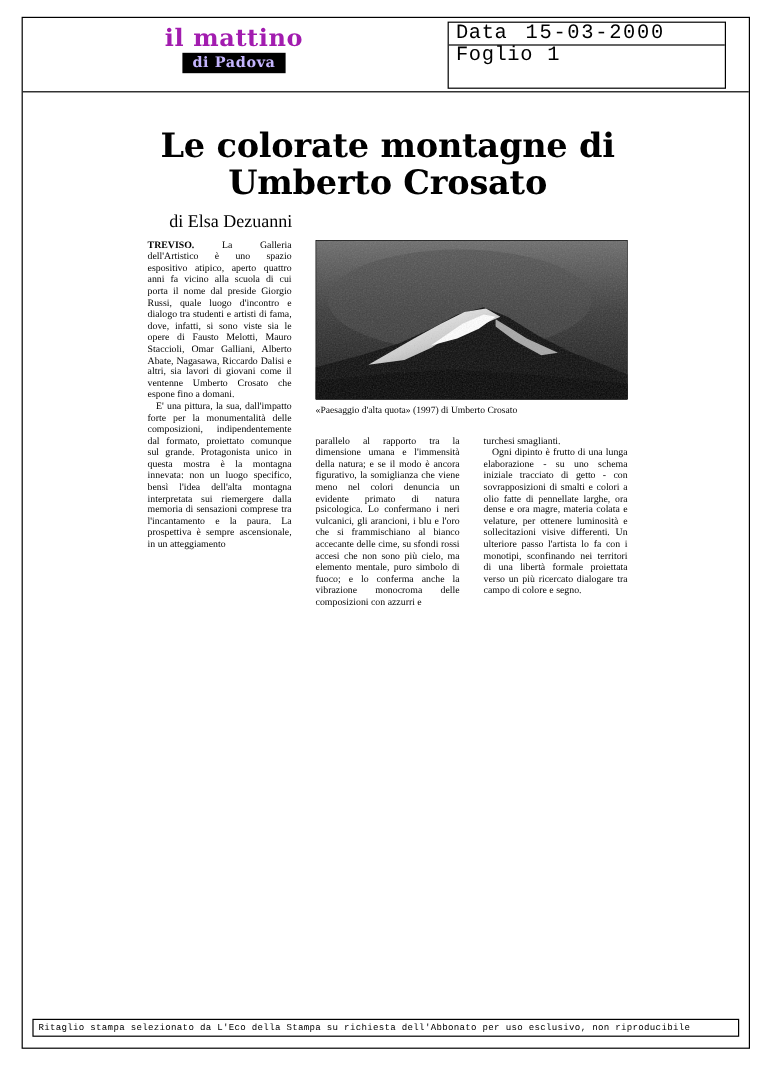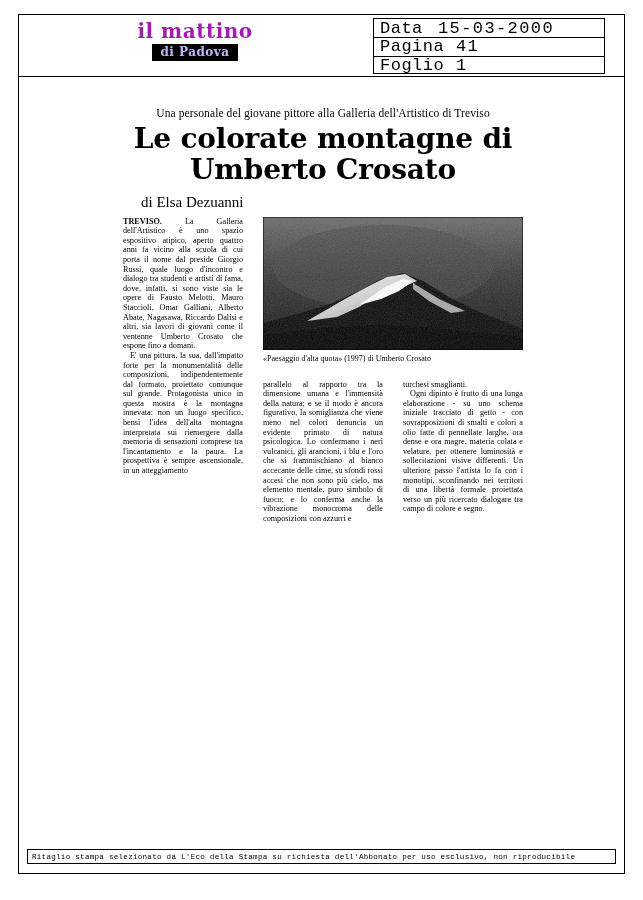--- a/index.html
+++ b/index.html
@@ -181,32 +181,27 @@
     <div class="logo-block">
       <div class="logo-main">il mattino</div>
       <div class="logo-sub">di Padova</div>
     </div>
     <div class="meta-box">
       <div class="meta-row">
         <span class="meta-label">Data</span>
         <span class="meta-value">15-03-2000</span>
       </div>
       <div class="meta-row">
-        <span class="meta-label">Pagina</span>
-        <span class="meta-value center">41</span>
-      </div>
-      <div class="meta-row">
         <span class="meta-label">Foglio</span>
         <span class="meta-value center">1</span>
       </div>
     </div>
   </div>
 
   <div class="article">
-    <div class="kicker">Una personale del giovane pittore alla Galleria dell'Artistico di Treviso</div>
     <div class="headline">Le colorate montagne di Umberto Crosato</div>
     <div class="byline">di Elsa Dezuanni</div>
 
     <div class="cols">
 
       <div class="photo-wrap">
         <svg class="photo" viewBox="0 0 260 133" preserveAspectRatio="none">
           <defs>
             <linearGradient id="skyg" x1="0" y1="0" x2="0" y2="1">
               <stop offset="0%" stop-color="#6d6d6d"></stop>

